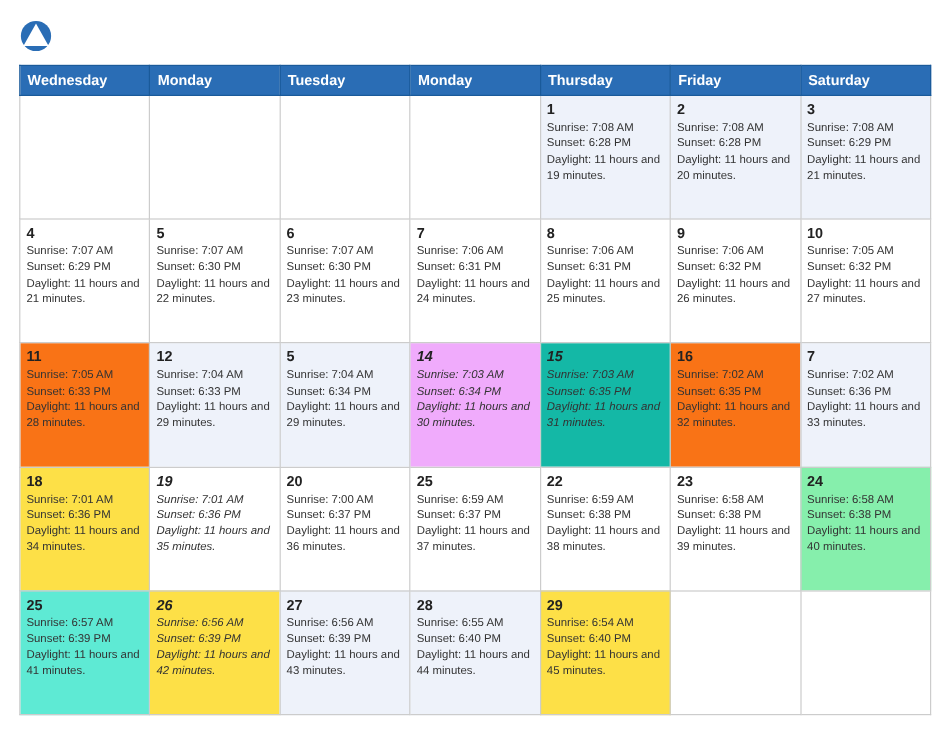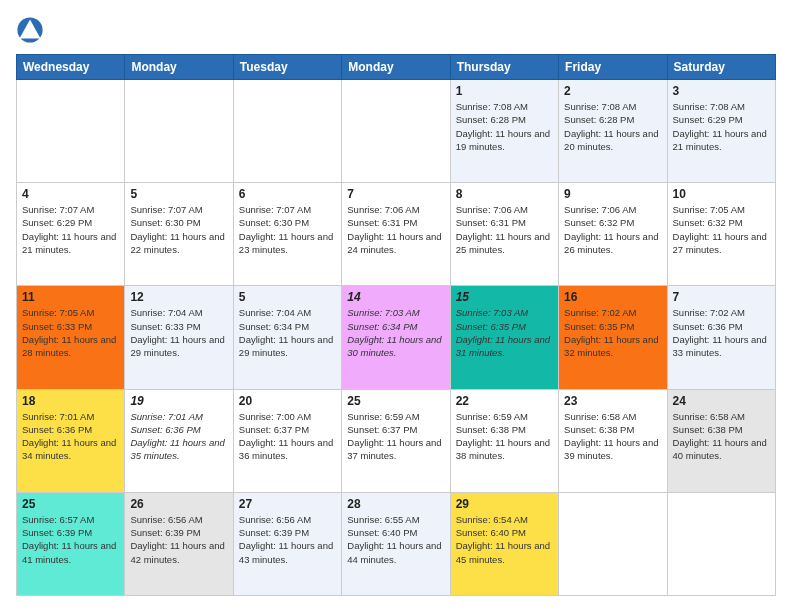--- a/index.html
+++ b/index.html
@@ -238,31 +238,31 @@
             <div class="day-info">Sunrise: 6:59 AM<br>Sunset: 6:37 PM<br>Daylight: 11 hours and 37 minutes.</div>
           </td>
           <td style="background-color: rgb(255, 255, 255);">
             <div class="day-number">22</div>
             <div class="day-info">Sunrise: 6:59 AM<br>Sunset: 6:38 PM<br>Daylight: 11 hours and 38 minutes.</div>
           </td>
           <td style="background-color: rgb(255, 255, 255);">
             <div class="day-number">23</div>
             <div class="day-info">Sunrise: 6:58 AM<br>Sunset: 6:38 PM<br>Daylight: 11 hours and 39 minutes.</div>
           </td>
-          <td style="background-color: #e5e5e5;">
+          <td style="background-color: #86efac;">
             <div class="day-number">24</div>
             <div class="day-info">Sunrise: 6:58 AM<br>Sunset: 6:38 PM<br>Daylight: 11 hours and 40 minutes.</div>
           </td>
         </tr>
         <tr>
           <td style="background-color: #5eead4;">
             <div class="day-number">25</div>
             <div class="day-info">Sunrise: 6:57 AM<br>Sunset: 6:39 PM<br>Daylight: 11 hours and 41 minutes.</div>
           </td>
-          <td style="background-color: #e5e5e5;">
+          <td style="background-color: #fde047; font-style: italic;">
             <div class="day-number">26</div>
             <div class="day-info">Sunrise: 6:56 AM<br>Sunset: 6:39 PM<br>Daylight: 11 hours and 42 minutes.</div>
           </td>
           <td style="background-color: rgb(238, 242, 250);">
             <div class="day-number">27</div>
             <div class="day-info">Sunrise: 6:56 AM<br>Sunset: 6:39 PM<br>Daylight: 11 hours and 43 minutes.</div>
           </td>
           <td style="background-color: rgb(238, 242, 250);">
             <div class="day-number">28</div>
             <div class="day-info">Sunrise: 6:55 AM<br>Sunset: 6:40 PM<br>Daylight: 11 hours and 44 minutes.</div>

